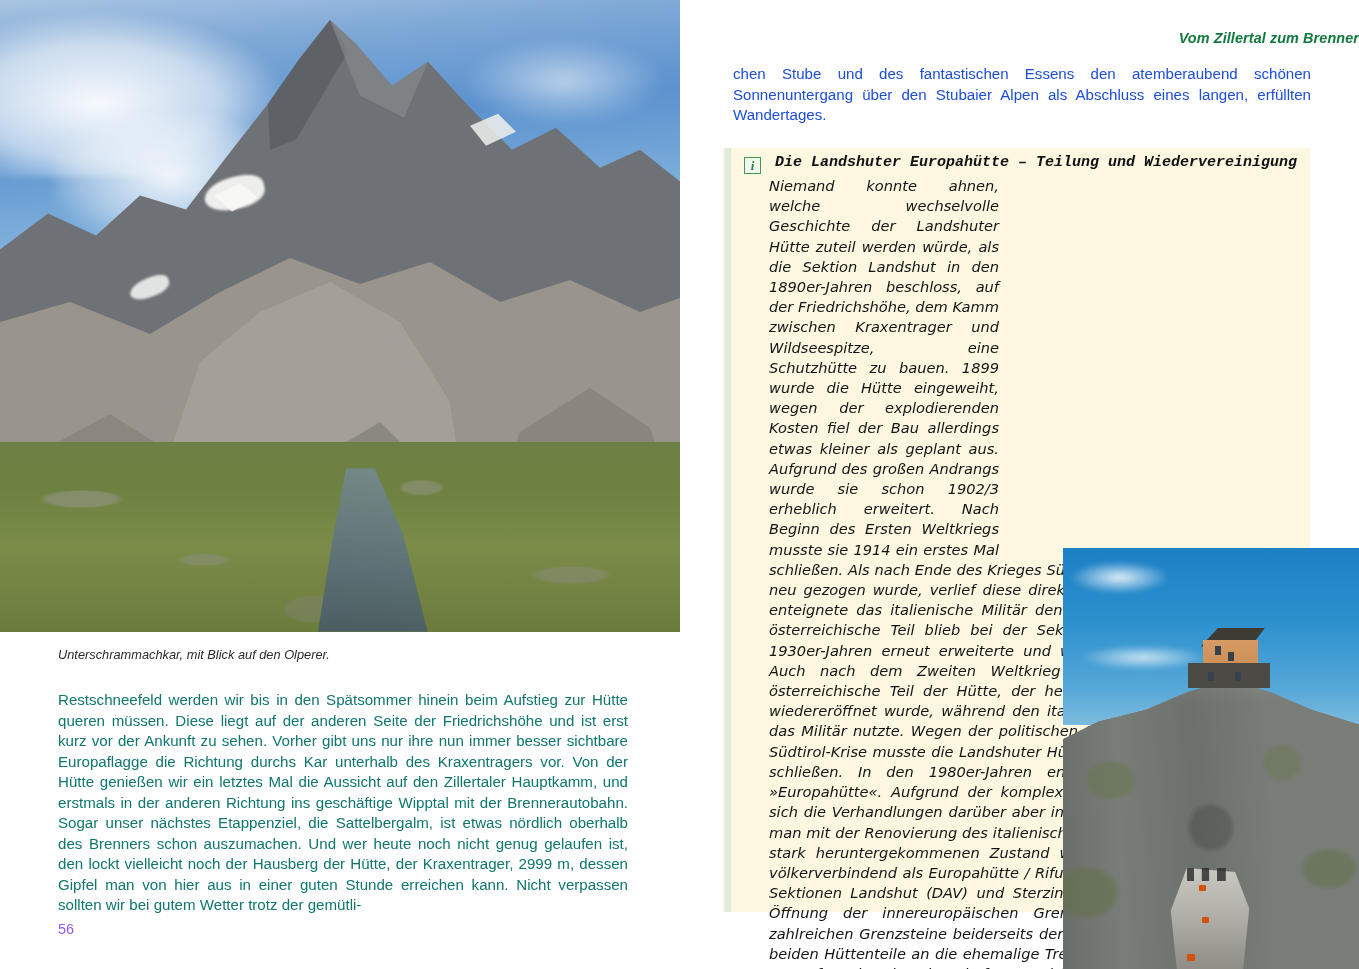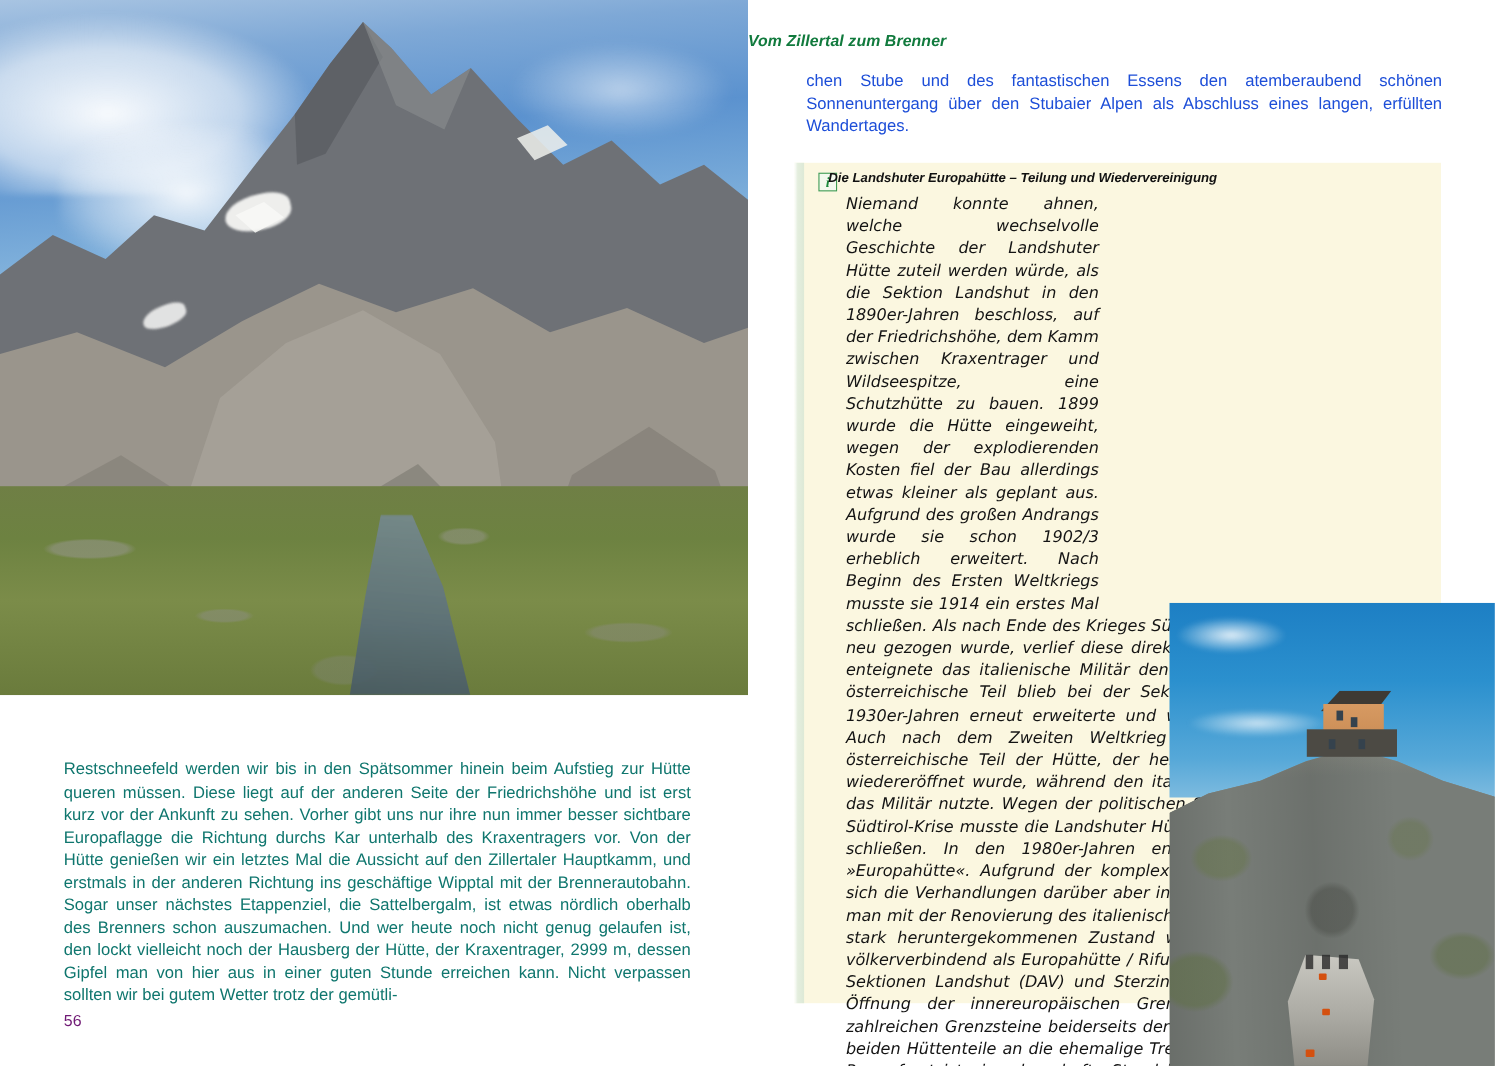--- a/index.html
+++ b/index.html
@@ -117,35 +117,35 @@
     color: #0f766e;
     -webkit-hyphens: none;
     hyphens: none;
   }
 
   #page-number {
     position: absolute;
     left: 58px;
     top: 921px;
     font-size: 14.5px;
-    color: #701a75;
+    color: #8b5cf6;
   }
 
   
   #right-page {
     position: absolute;
     left: 680px; top: 0;
     width: 679px; height: 969px;
   }
 
   #running-head {
     position: absolute;
     left: 0; top: 30px;
     width: 679px;
-    text-align: left;
+    text-align: right;
     font-size: 14.4px;
     font-style: italic;
     font-weight: 600;
     color: #117a3d;
     letter-spacing: .1px;
   }
 
   #right-intro {
     position: absolute;
     left: 53px;
@@ -191,27 +191,27 @@
     font-weight: bold;
     font-size: 13px;
     line-height: 15px;
     text-align: center;
     color: #1a8a3c;
     font-family: "Liberation Serif", serif;
   }
 
   #info-title {
     position: absolute;
-    left: 22px;
+    left: 44px;
     top: 6px;
     width: 530px;
-    font-family: Liberation Sans, sans-serif;
+    font-family: Liberation Mono, monospace;
     font-style: italic;
     font-weight: bold;
-    font-size: 12px;
+    font-size: 15px;
     line-height: 1.2;
     color: #111111;
   }
 
   #info-body {
     position: absolute;
     left: 38px;
     top: 28px;
     width: 530px;
     font-family: "DejaVu Sans", sans-serif;
@@ -343,20 +343,21 @@
       <polygon fill="#7f7b72" opacity=".55" points="0,392 40,300 110,262 170,300 210,392"></polygon>
       <polygon fill="#7a766d" opacity=".5" points="480,392 520,280 590,236 650,276 680,360 680,392"></polygon>
       <polygon fill="#6d6a62" opacity=".45" points="300,392 330,300 380,270 430,320 440,392"></polygon>
     </svg>
     <div class="snow-a"></div>
     <div class="snow-b"></div>
     <div class="meadow"></div>
     <div class="stream"></div>
   </div>
 
+  <div class="caption-left">Unterschrammachkar, mit Blick auf den Olperer.</div>
 
   <div id="left-body">Restschneefeld werden wir bis in den Spätsommer hinein beim Aufstieg zur Hütte queren müssen. Diese liegt auf der anderen Seite der Friedrichshöhe und ist erst kurz vor der Ankunft zu sehen. Vorher gibt uns nur ihre nun immer besser sichtbare Europaflagge die Richtung durchs Kar unterhalb des Kraxentragers vor. Von der Hütte genießen wir ein letztes Mal die Aussicht auf den Zillertaler Hauptkamm, und erstmals in der anderen Richtung ins geschäftige Wipptal mit der Brennerautobahn. Sogar unser nächstes Etappenziel, die Sattelbergalm, ist etwas nördlich oberhalb des Brenners schon auszumachen. Und wer heute noch nicht genug gelaufen ist, den lockt vielleicht noch der Hausberg der Hütte, der Kraxentrager, 2999 m, dessen Gipfel man von hier aus in einer guten Stunde erreichen kann. Nicht verpassen sollten wir bei gutem Wetter trotz der gemütli-</div>
 
   <div id="page-number">56</div>
 </div>
 
 <div id="right-page">
 
   <div id="running-head">Vom Zillertal zum Brenner</div>
 

